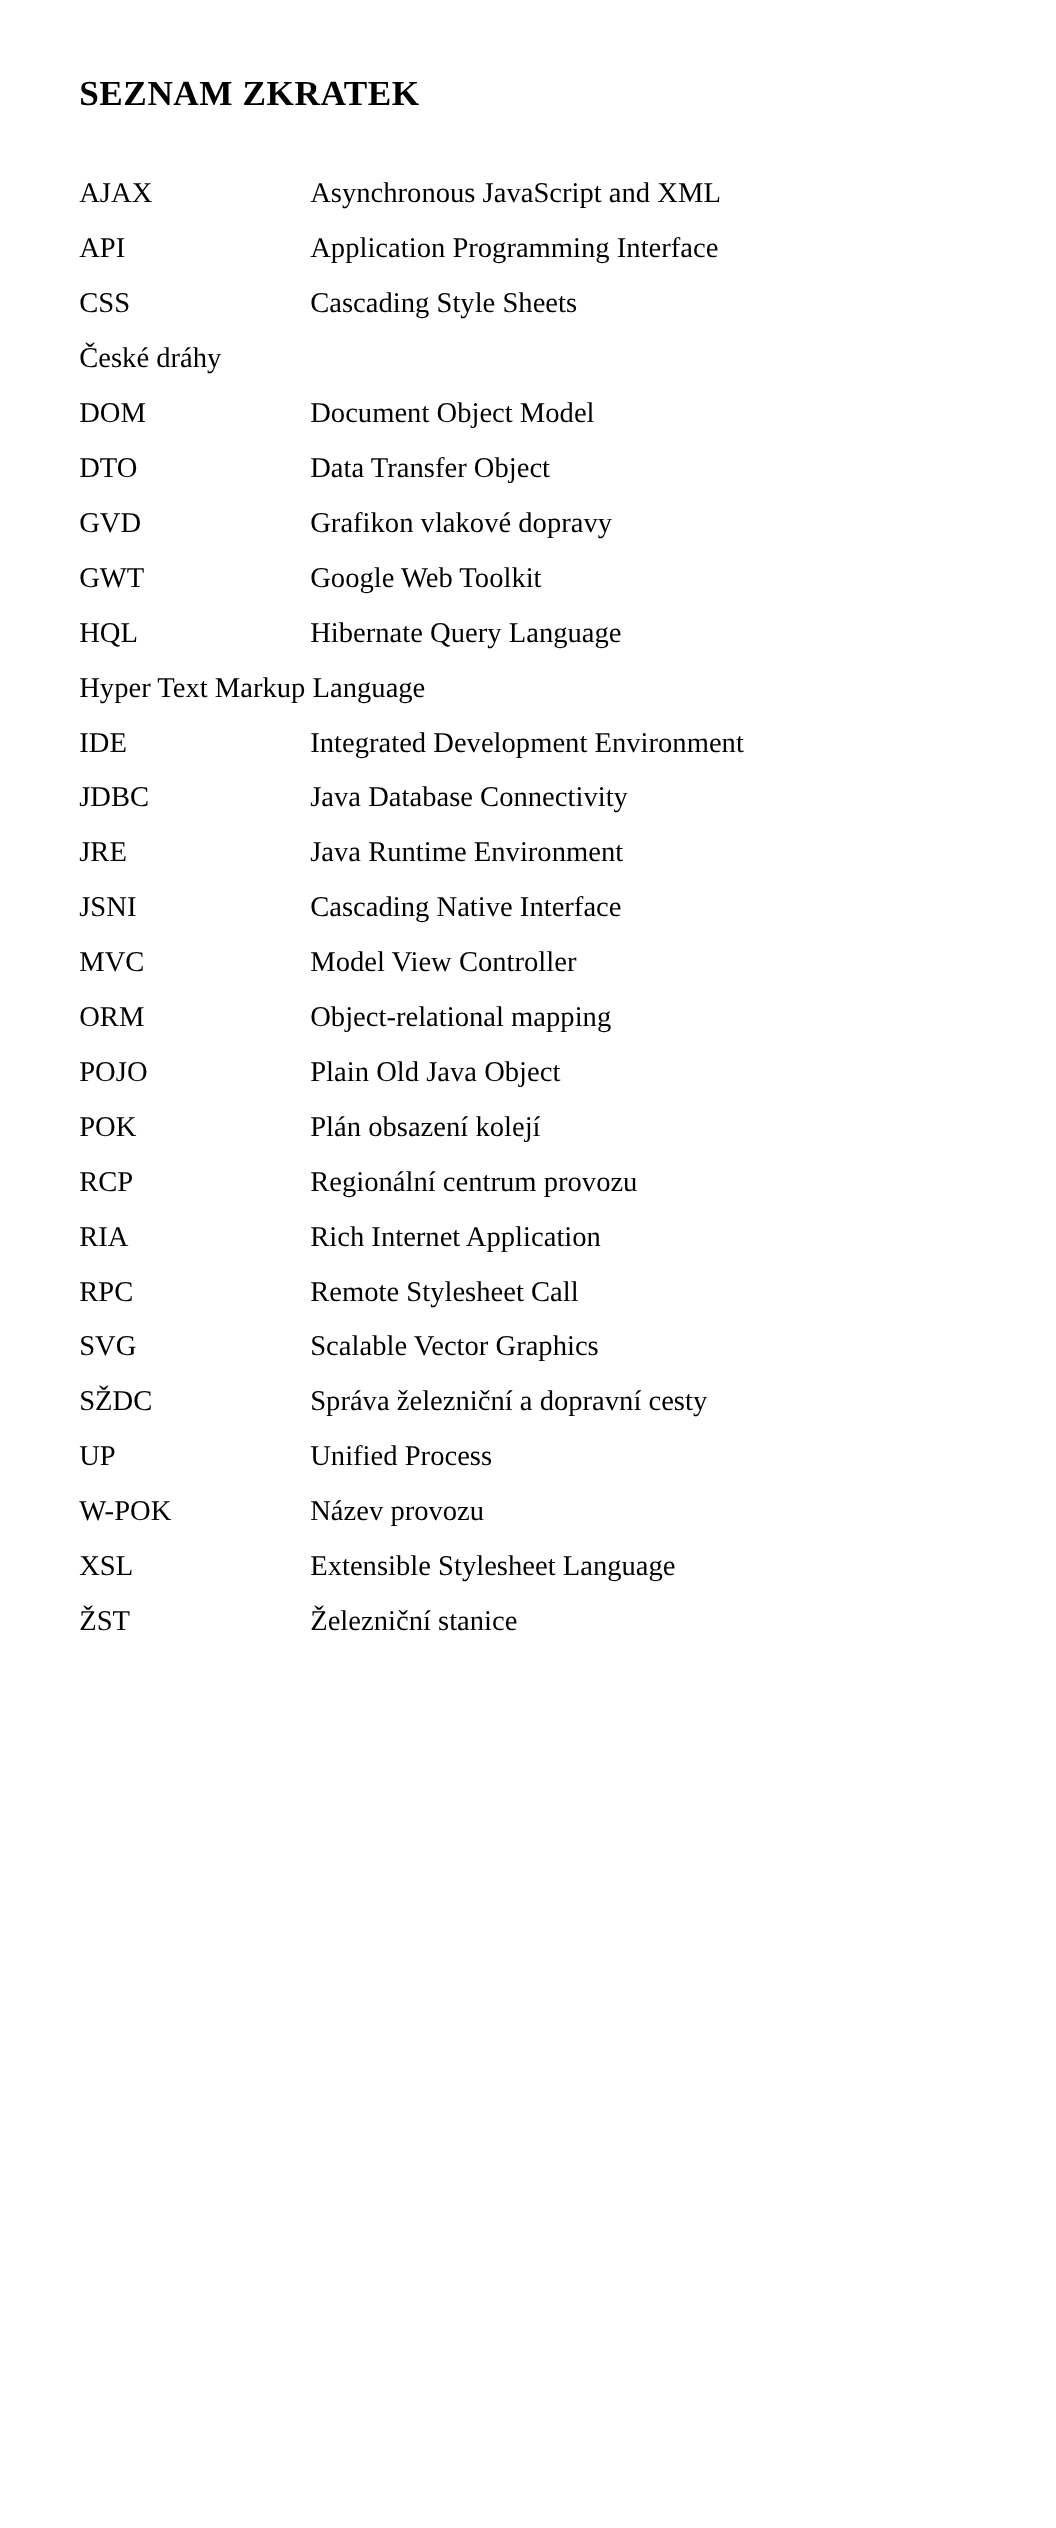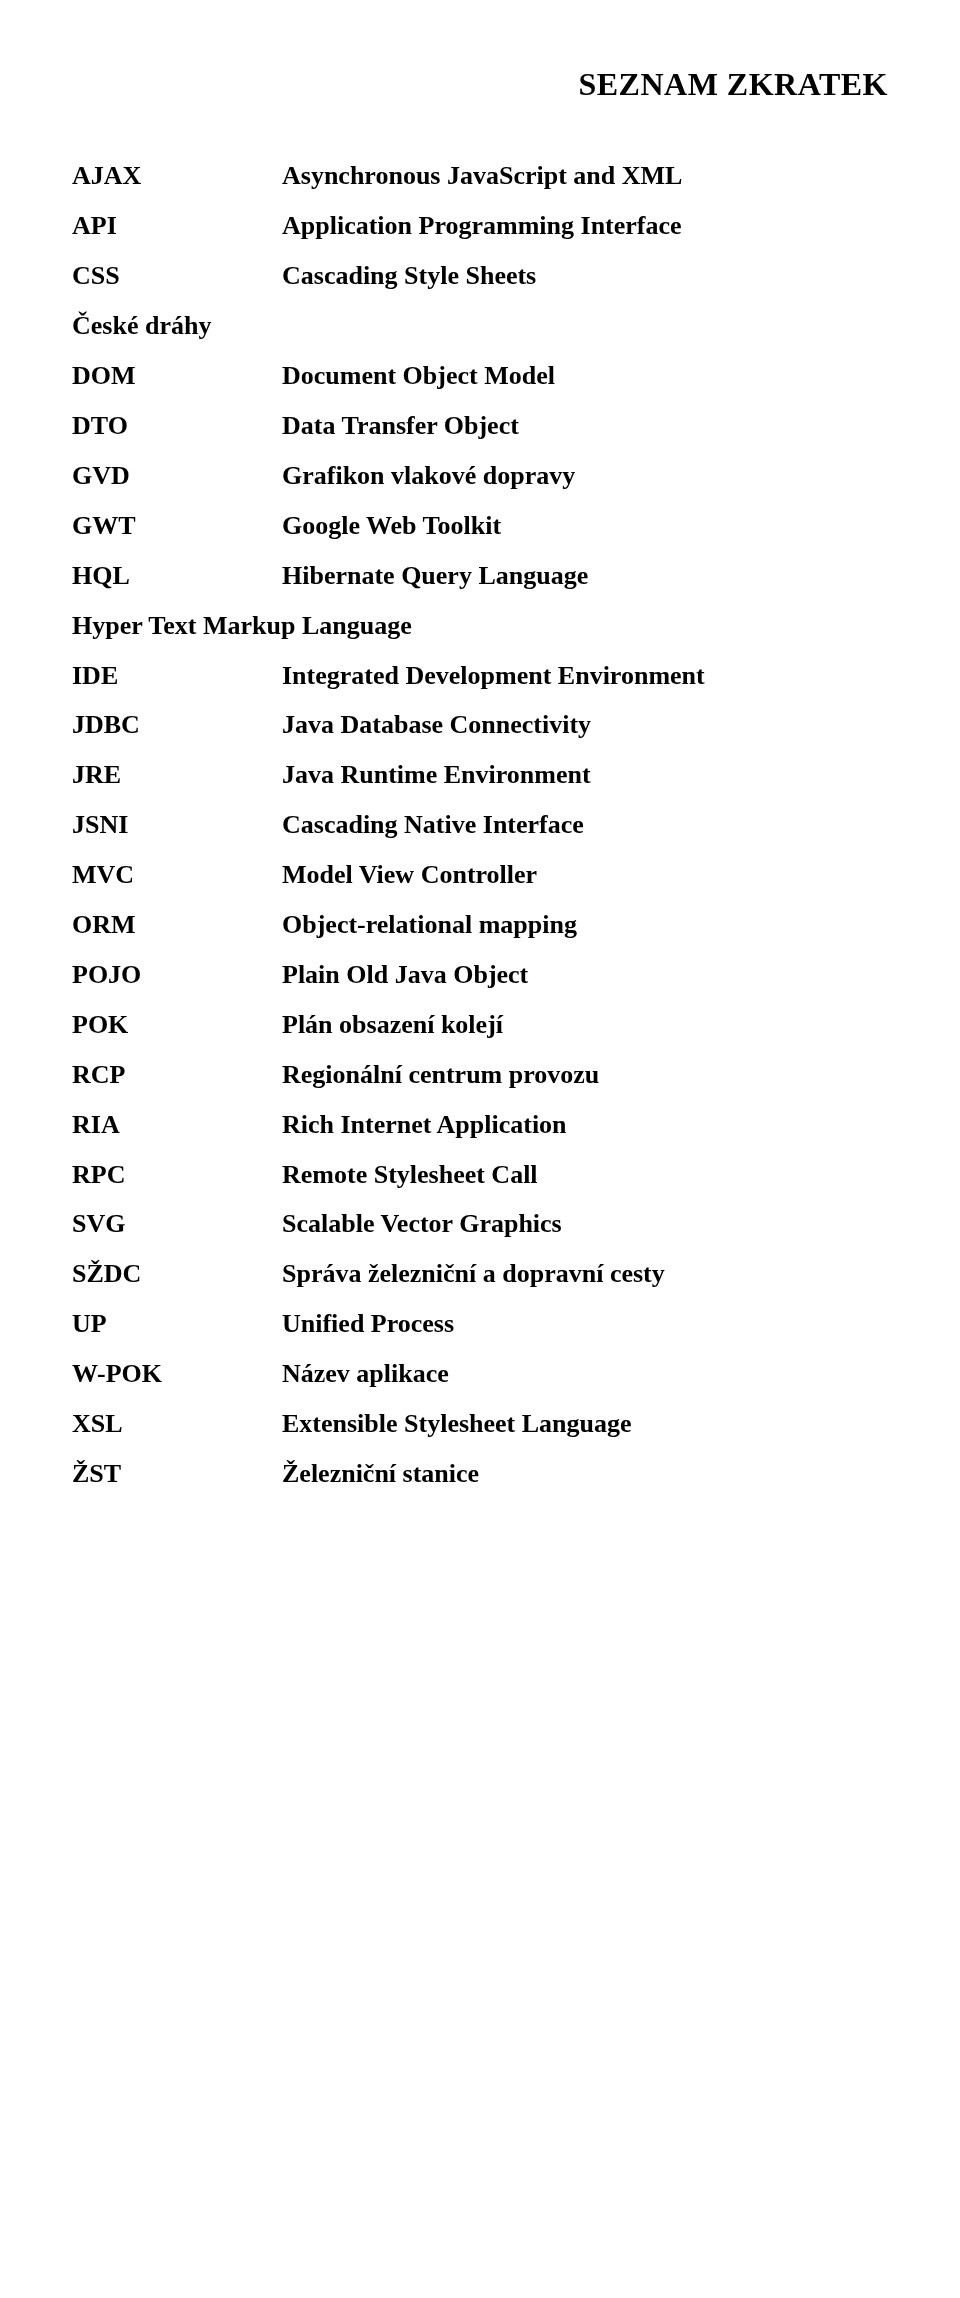--- a/index.html
+++ b/index.html
@@ -11,26 +11,24 @@
     color: #000;
     background: #fff;
     width: 960px;
     box-sizing: border-box;
   }
   h1 {
     font-size: 32px;
     font-weight: bold;
     margin: 0 0 36px 0;
     letter-spacing: 0.5px;
-    text-align: right;
   }
   .row {
     display: flex;
     align-items: baseline;
-    font-weight: bold;
   }
   .abbr {
     width: 210px;
     flex-shrink: 0;
   }
   .def {
     flex: 1;
   }
 </style>
 </head>
@@ -128,21 +126,21 @@
     <div class="row">
       <div class="abbr">SŽDC</div>
       <div class="def">Správa železniční a dopravní cesty</div>
     </div>
     <div class="row">
       <div class="abbr">UP</div>
       <div class="def">Unified Process</div>
     </div>
     <div class="row">
       <div class="abbr">W-POK</div>
-      <div class="def">Název aplikace</div>
+      <div class="def">Název provozu</div>
     </div>
     <div class="row">
       <div class="abbr">XSL</div>
       <div class="def">Extensible Stylesheet Language</div>
     </div>
     <div class="row">
       <div class="abbr">ŽST</div>
       <div class="def">Železniční stanice</div>
     </div>
   </div>

